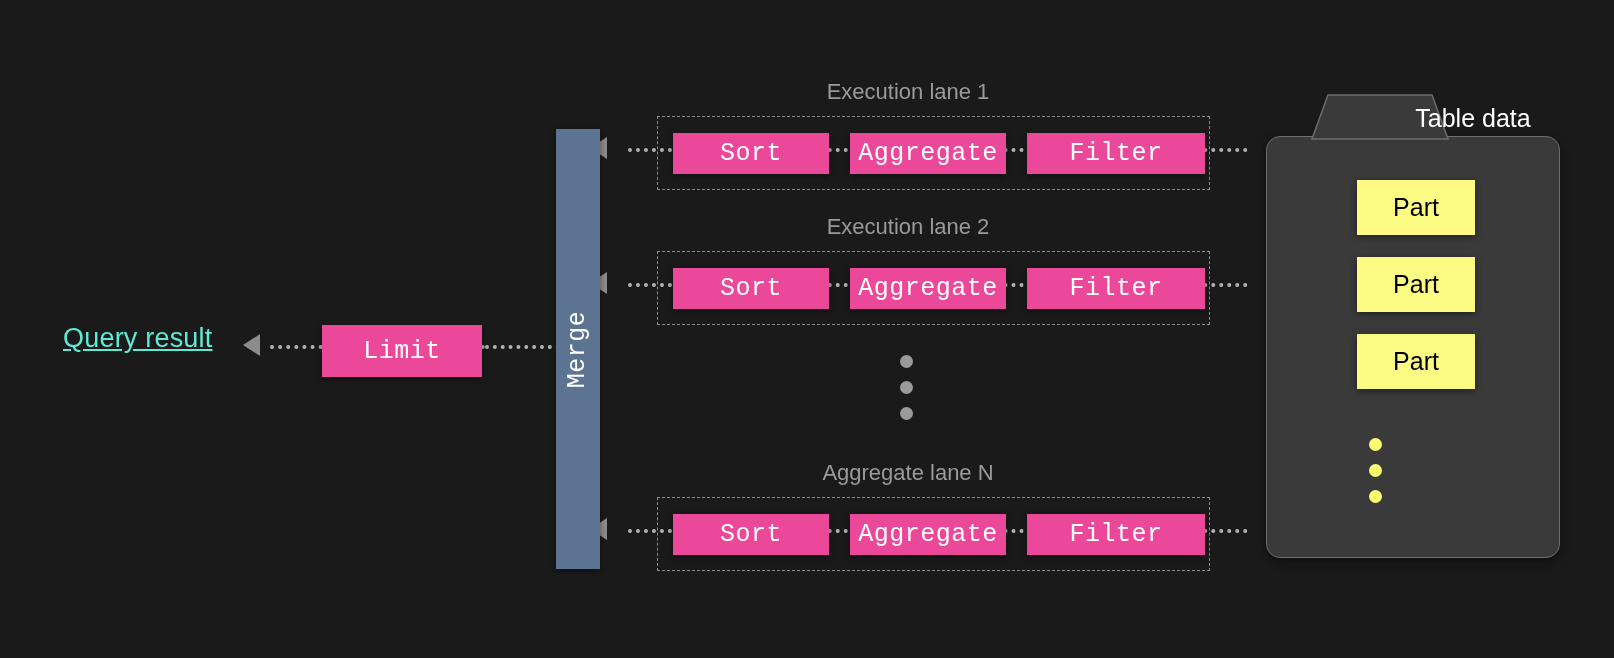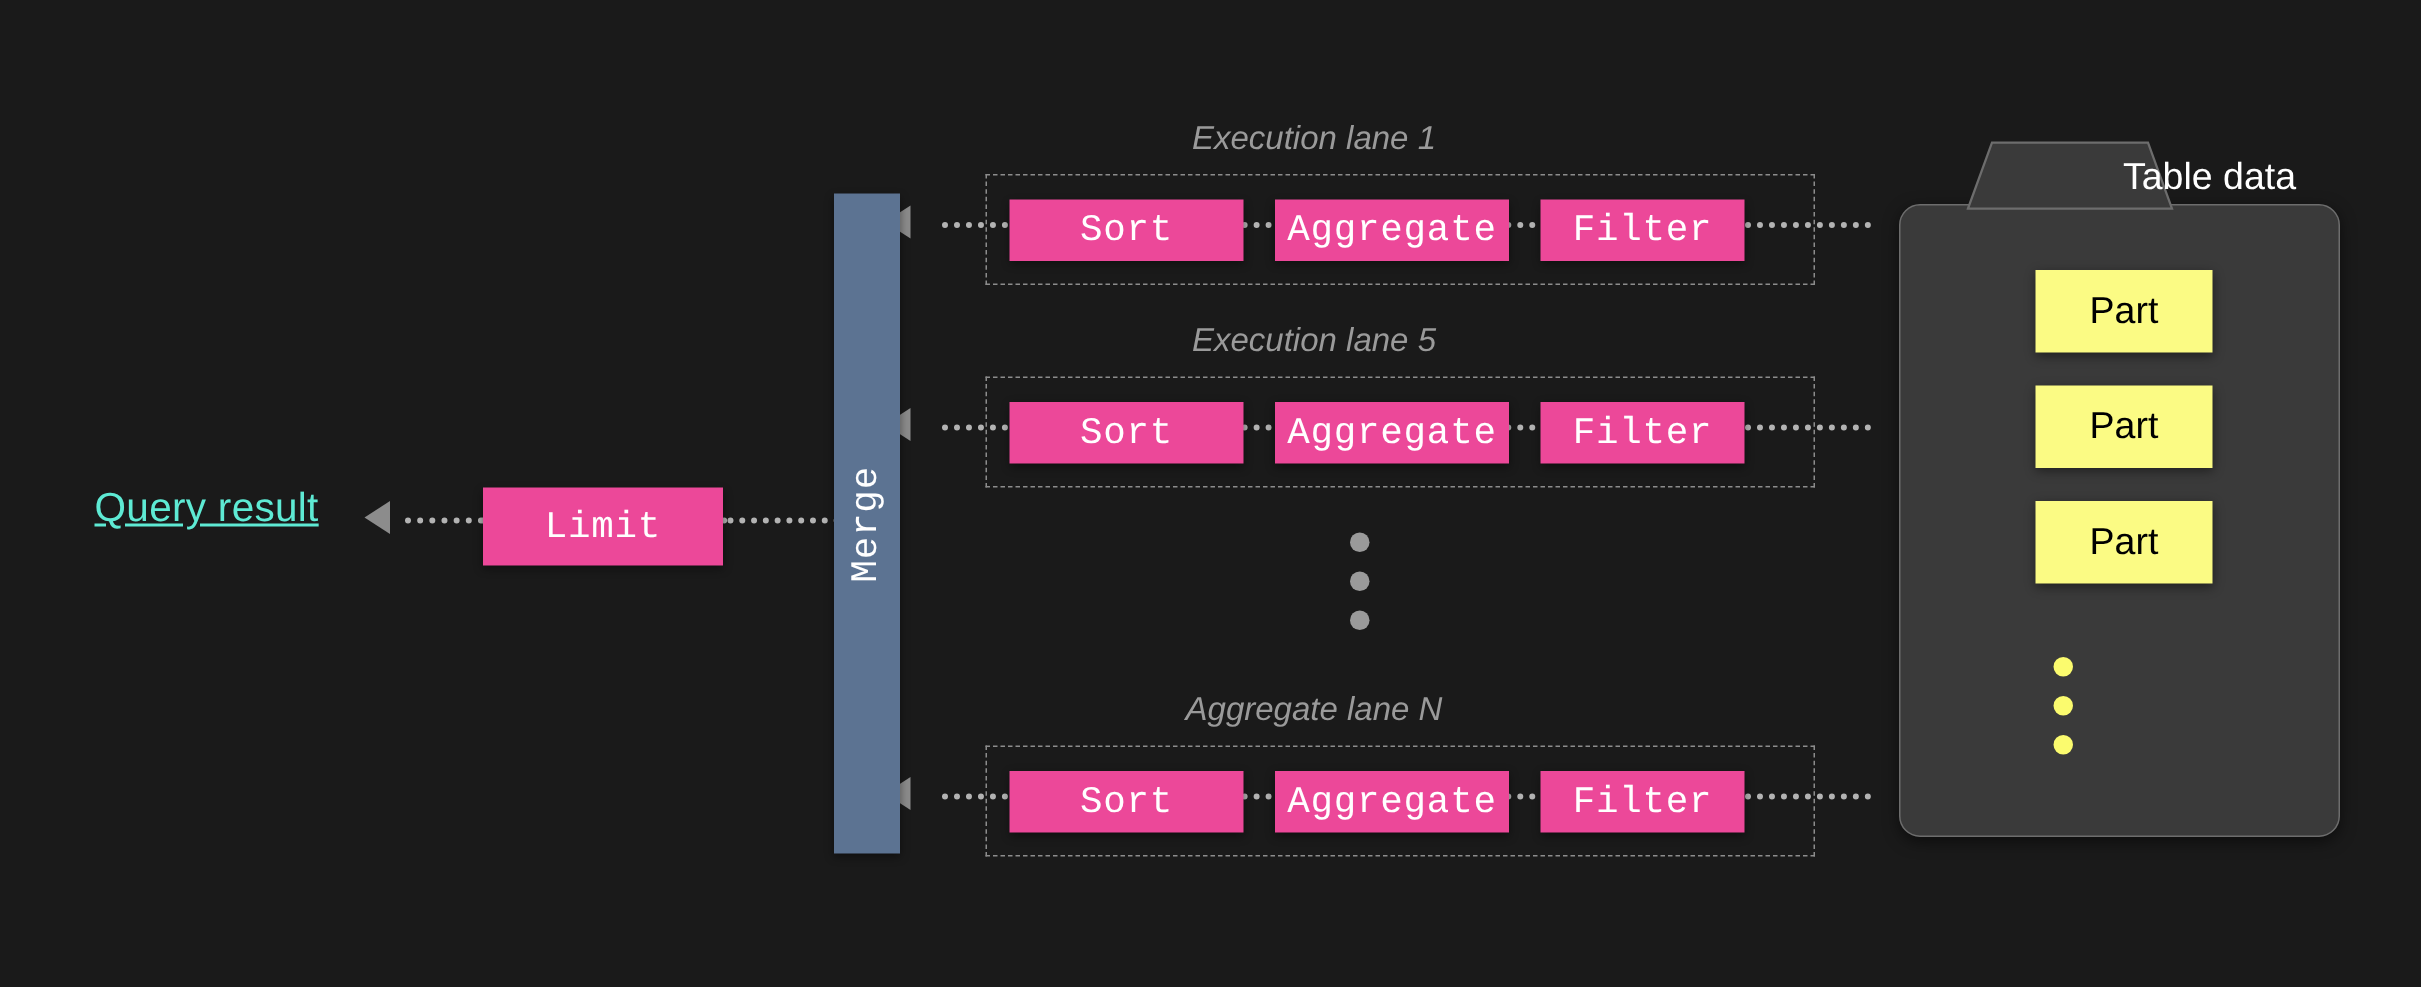--- a/index.html
+++ b/index.html
@@ -77,40 +77,39 @@
 
   
   .lane-label {
     position: absolute;
     font-family: "Liberation Sans", sans-serif;
     font-size: 22px;
     color: #9a9a9a;
     white-space: nowrap;
     text-align: center;
     width: 560px;
-    left: 596px;
-    font-style: italic;
+    left: 628px;
   }
   .lane-box {
     position: absolute;
     left: 657px;
     width: 553px;
     height: 74px;
     border: 1px dashed #8c8c8c;
     box-sizing: border-box;
     z-index: 2;
   }
   .lane-op {
     position: absolute;
     height: 41px;
     top: 16px;
   }
   .op-sort      { left: 15px;  width: 156px; }
   .op-aggregate { left: 192px; width: 156px; }
-  .op-filter    { left: 369px; width: 136px; }
+  .op-filter    { left: 369px; width: 178px; }
 
   
   .dotline {
     position: absolute;
     height: 0;
     border-top: 4px dotted #b3b3b3;
     z-index: 1;
   }
   .arrow-left {
     position: absolute;
@@ -224,21 +223,21 @@
 
   <div class="dotline" style="left:628px; top:148px; width:620px;"></div>
   <div class="arrow-left" style="left:590px; top:137px;"></div>
 
   <div class="lane-box" style="top:116px;">
     <div class="op-box lane-op op-sort">Sort</div>
     <div class="op-box lane-op op-aggregate">Aggregate</div>
     <div class="op-box lane-op op-filter">Filter</div>
   </div>
 
-  <div class="lane-label" style="top:214px;">Execution lane 5</div>
+  <div class="lane-label" style="top:214px;">Execution lane 2</div>
 
   <div class="dotline" style="left:628px; top:283px; width:620px;"></div>
   <div class="arrow-left" style="left:590px; top:272px;"></div>
 
   <div class="lane-box" style="top:251px;">
     <div class="op-box lane-op op-sort">Sort</div>
     <div class="op-box lane-op op-aggregate">Aggregate</div>
     <div class="op-box lane-op op-filter">Filter</div>
   </div>
 

